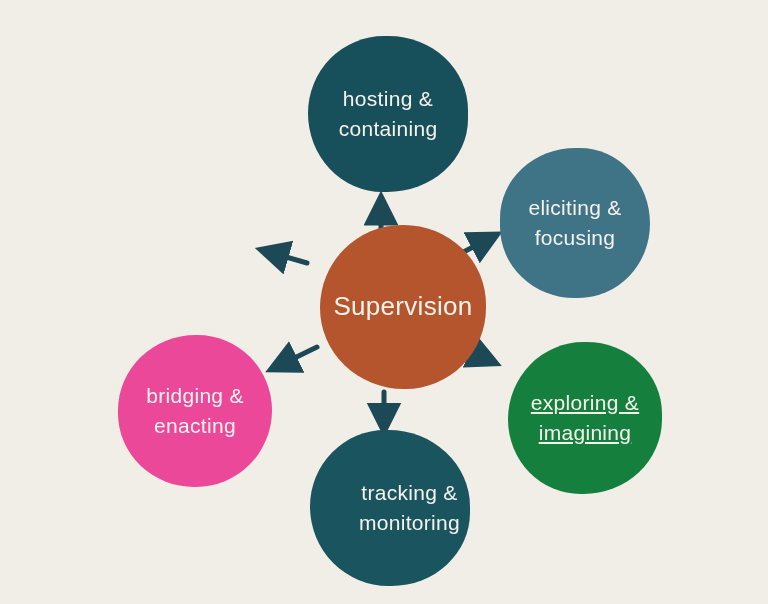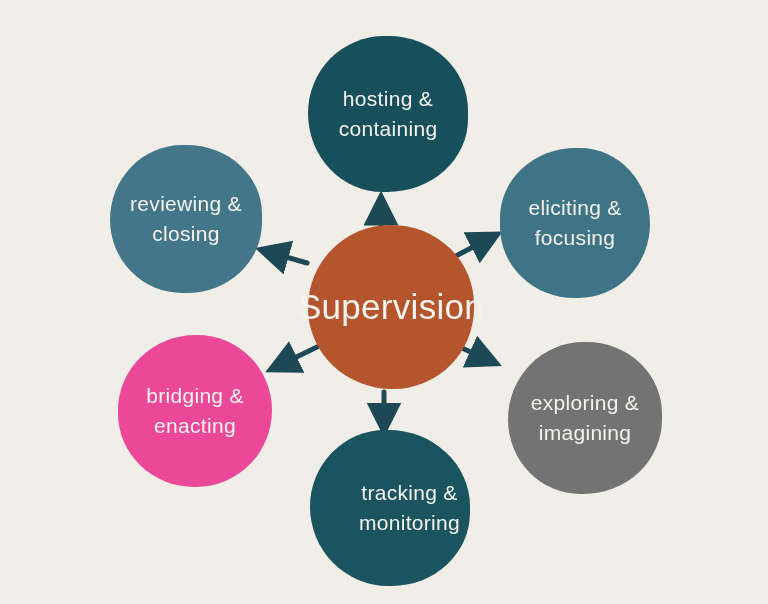--- a/index.html
+++ b/index.html
@@ -51,22 +51,22 @@
   }
   
   .node-hosting   { left: 308px; top: 36px;  width: 160px; height: 156px; border-radius: 49% 51% 52% 48% / 51% 49% 48% 52%; }
   .node-eliciting { left: 500px; top: 148px; width: 150px; height: 150px; border-radius: 52% 48% 49% 51% / 48% 52% 51% 49%; }
   .node-exploring { left: 508px; top: 342px; width: 154px; height: 152px; border-radius: 50% 50% 52% 48% / 52% 48% 50% 50%; }
   .node-tracking  { left: 310px; top: 430px; width: 160px; height: 156px; border-radius: 48% 52% 50% 50% / 50% 50% 48% 52%; }
   .node-bridging  { left: 118px; top: 335px; width: 154px; height: 152px; border-radius: 51% 49% 50% 50% / 50% 50% 51% 49%; }
   .node-reviewing { left: 110px; top: 145px; width: 152px; height: 148px; border-radius: 49% 51% 51% 49% / 52% 48% 49% 51%; }
   
   .node-center {
-    left: 308px; top: 225px; width: 166px; height: 164px;
-    font-size: 35px;
+    left: 320px; top: 225px; width: 166px; height: 164px;
+    font-size: 26px;
     border-radius: 50% 50% 49% 51% / 51% 49% 50% 50%;
   }
 </style>
 </head>
 <body style="--bg: #f1eee8; --arrow: #1d4855; --text: #f6f3ed;">
 
 <div class="canvas">
 
   <svg class="arrows" width="768" height="604" viewBox="0 0 768 604" aria-hidden="true">
     <defs>
@@ -85,37 +85,33 @@
   <div class="node node-hosting" style="background-color: rgb(23, 79, 90);">
     <span>hosting &amp;
 containing</span>
   </div>
 
   <div class="node node-eliciting" style="background-color: rgb(63, 116, 135);">
     <span>eliciting &amp;
 focusing</span>
   </div>
 
-  <div class="node node-exploring" style="background-color: #737373;">
+  <div class="node node-exploring" style="background-color: #15803d; text-decoration: underline;">
     <span>exploring &amp;
 imagining</span>
   </div>
 
   <div class="node node-tracking" style="background-color: rgb(25, 84, 95); justify-content: flex-end;">
     <span>tracking &amp;
 monitoring</span>
   </div>
 
   <div class="node node-bridging" style="background-color: #ec4899;">
     <span>bridging &amp;
 enacting</span>
   </div>
 
-  <div class="node node-reviewing" style="background-color: rgb(68, 118, 138);">
-    <span>reviewing &amp;
-closing</span>
-  </div>
 
   <div class="node node-center" style="background-color: rgb(181, 85, 46);">
     <span>Supervision</span>
   </div>
 
 </div>
 
 </body></html>

